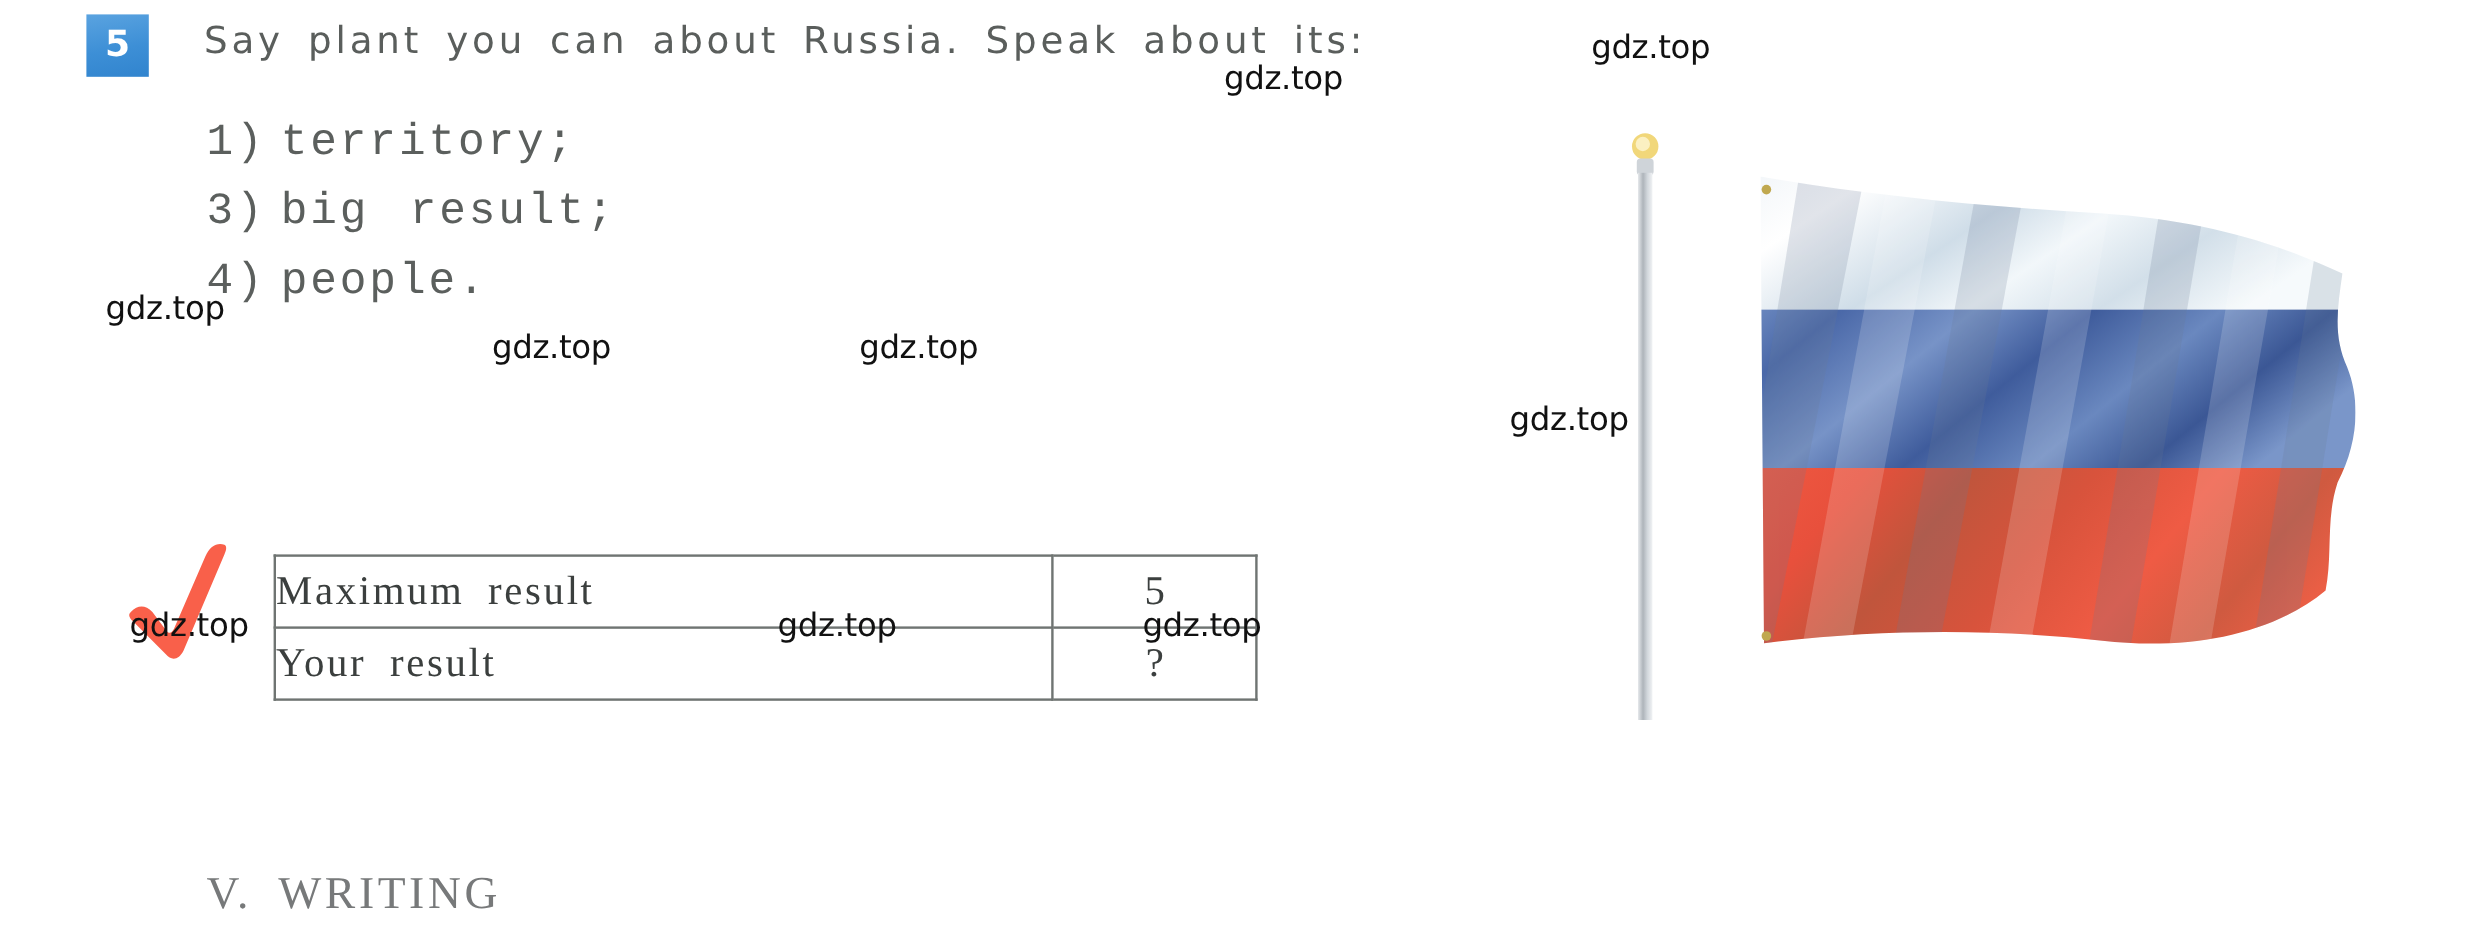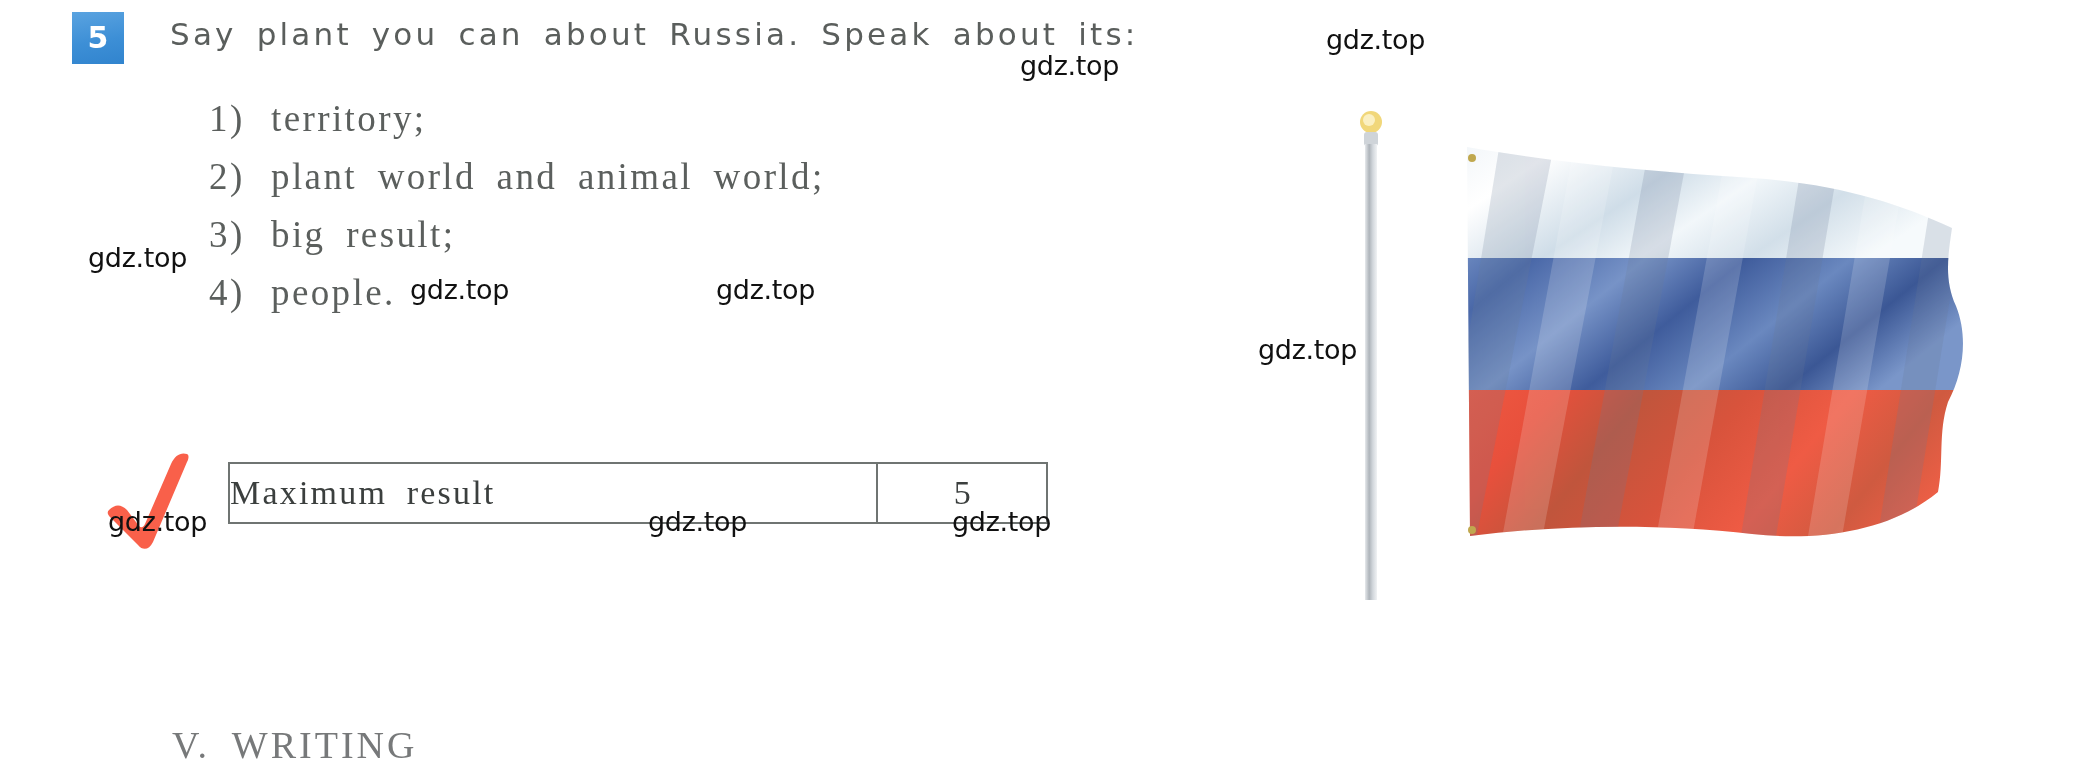--- a/index.html
+++ b/index.html
@@ -44,27 +44,26 @@
     letter-spacing: 3.2px;
     word-spacing: 7px;
     white-space: nowrap;
   }
 
   
   #task-list {
     position: absolute;
     left: 172px;
     top: 90px;
-    font-family: Liberation Serif, serif;
+    font-family: Liberation Mono, monospace;
     font-size: 37px;
     color: #5b5f5d;
     letter-spacing: 2.4px;
     word-spacing: 9px;
     white-space: nowrap;
-    margin-left: 37px;
   }
   .list-row {
     height: 58px;
     line-height: 58px;
   }
   .list-marker {
     display: inline-block;
     width: 62px;
   }
 
@@ -142,41 +141,42 @@
 
 <div id="ex-badge">5</div>
 
 <div id="task-heading">Say plant you can about Russia. Speak about its:</div>
 
 <div id="task-list">
   <div class="list-row">
     <span class="list-marker">1)</span><span>territory;</span>
   </div>
   <div class="list-row">
-    <span class="list-marker">2)</span><span>plant world and animal world;</span>
-  </div>
-  <div class="list-row">
     <span class="list-marker">3)</span><span>big result;</span>
   </div>
   <div class="list-row">
     <span class="list-marker">4)</span><span>people.</span>
   </div>
 </div>
 
 <svg id="check-mark" viewBox="0 0 86 104">
   <path d="M4 62 C10 56 16 56 22 62 L34 78 C36 80 38 80 40 76
            L66 16 C70 7 76 4 82 6 C84 7 84 10 82 14
            L48 94 C44 102 38 103 33 97 L6 70 C2 66 2 64 4 62 Z" fill="#f9604a"></path>
 </svg>
 
 <table id="result-table">
   <tbody>
     <tr>
       <td class="label-cell">Maximum result</td>
       <td class="value-cell">5</td>
+    </tr>
+    <tr>
+      <td class="label-cell">Your result</td>
+      <td class="value-cell">?</td>
     </tr>
   </tbody>
 </table>
 
 <div id="section-heading">V. WRITING</div>
 
 <svg id="flag-figure" viewBox="0 0 660 490">
   <defs>
     <linearGradient id="whiteShade" x1="0" y1="0" x2="1" y2="0.35">
       <stop offset="0%" stop-color="#eef3f7"></stop>

